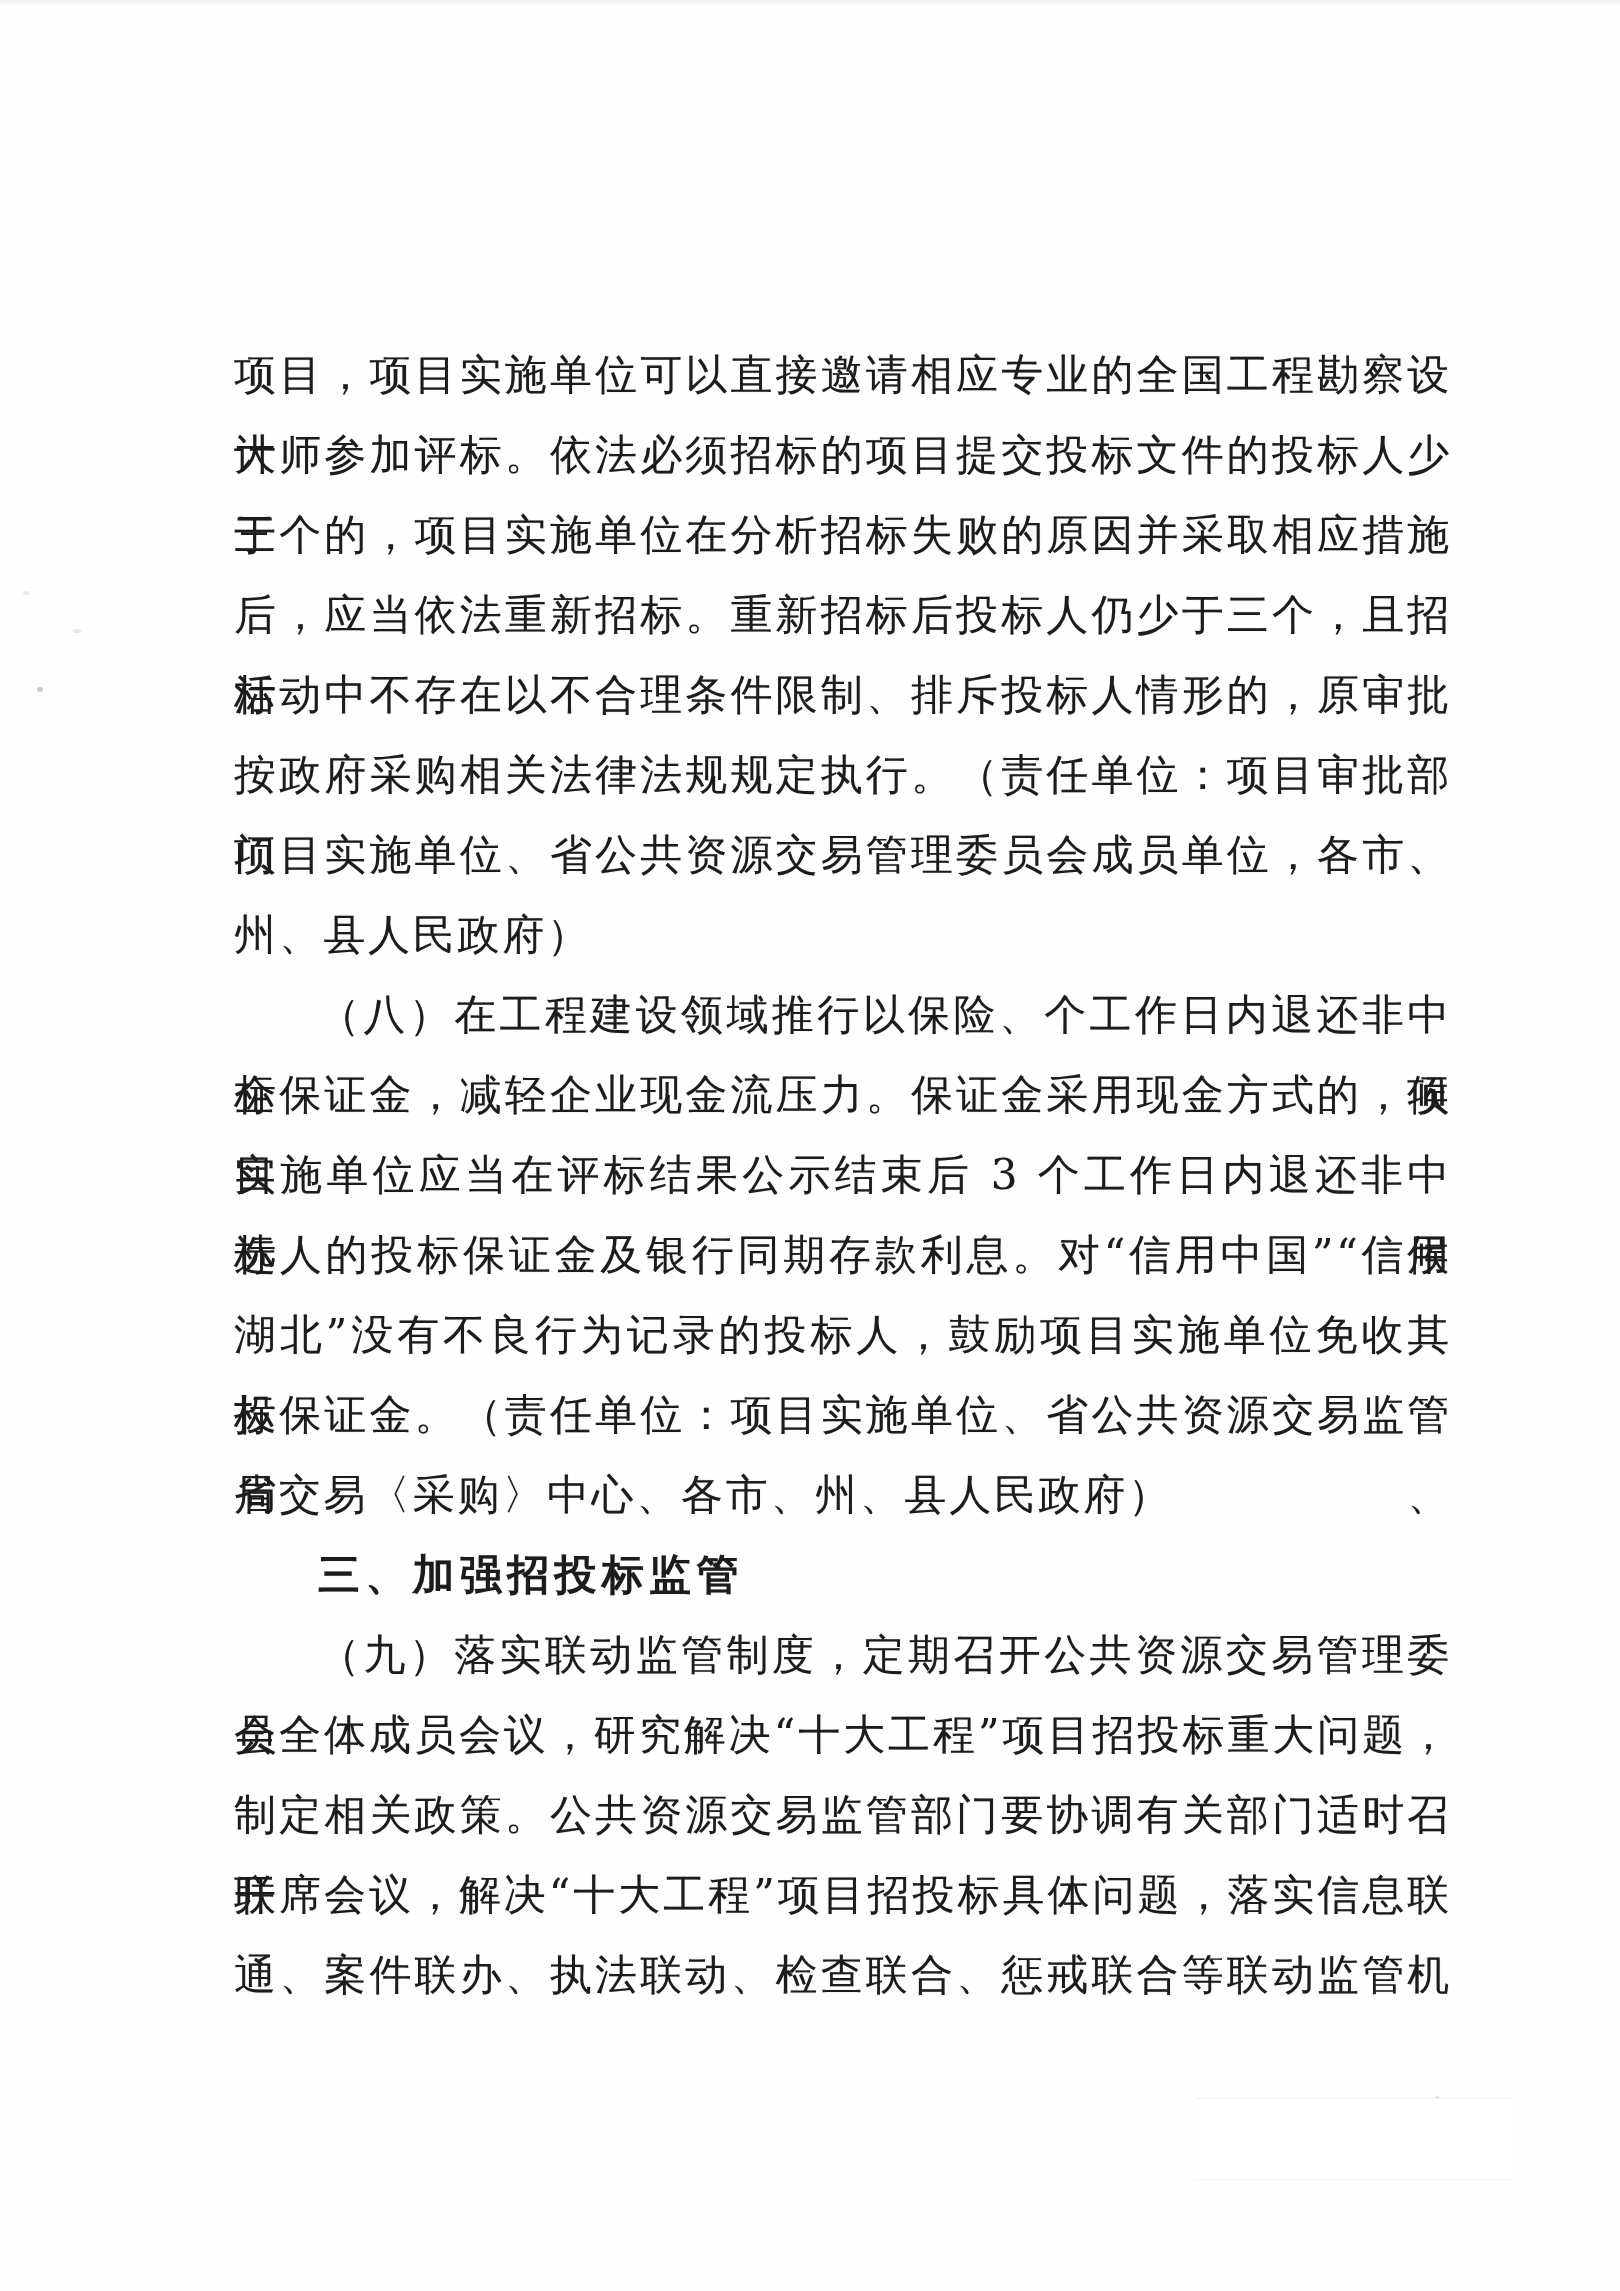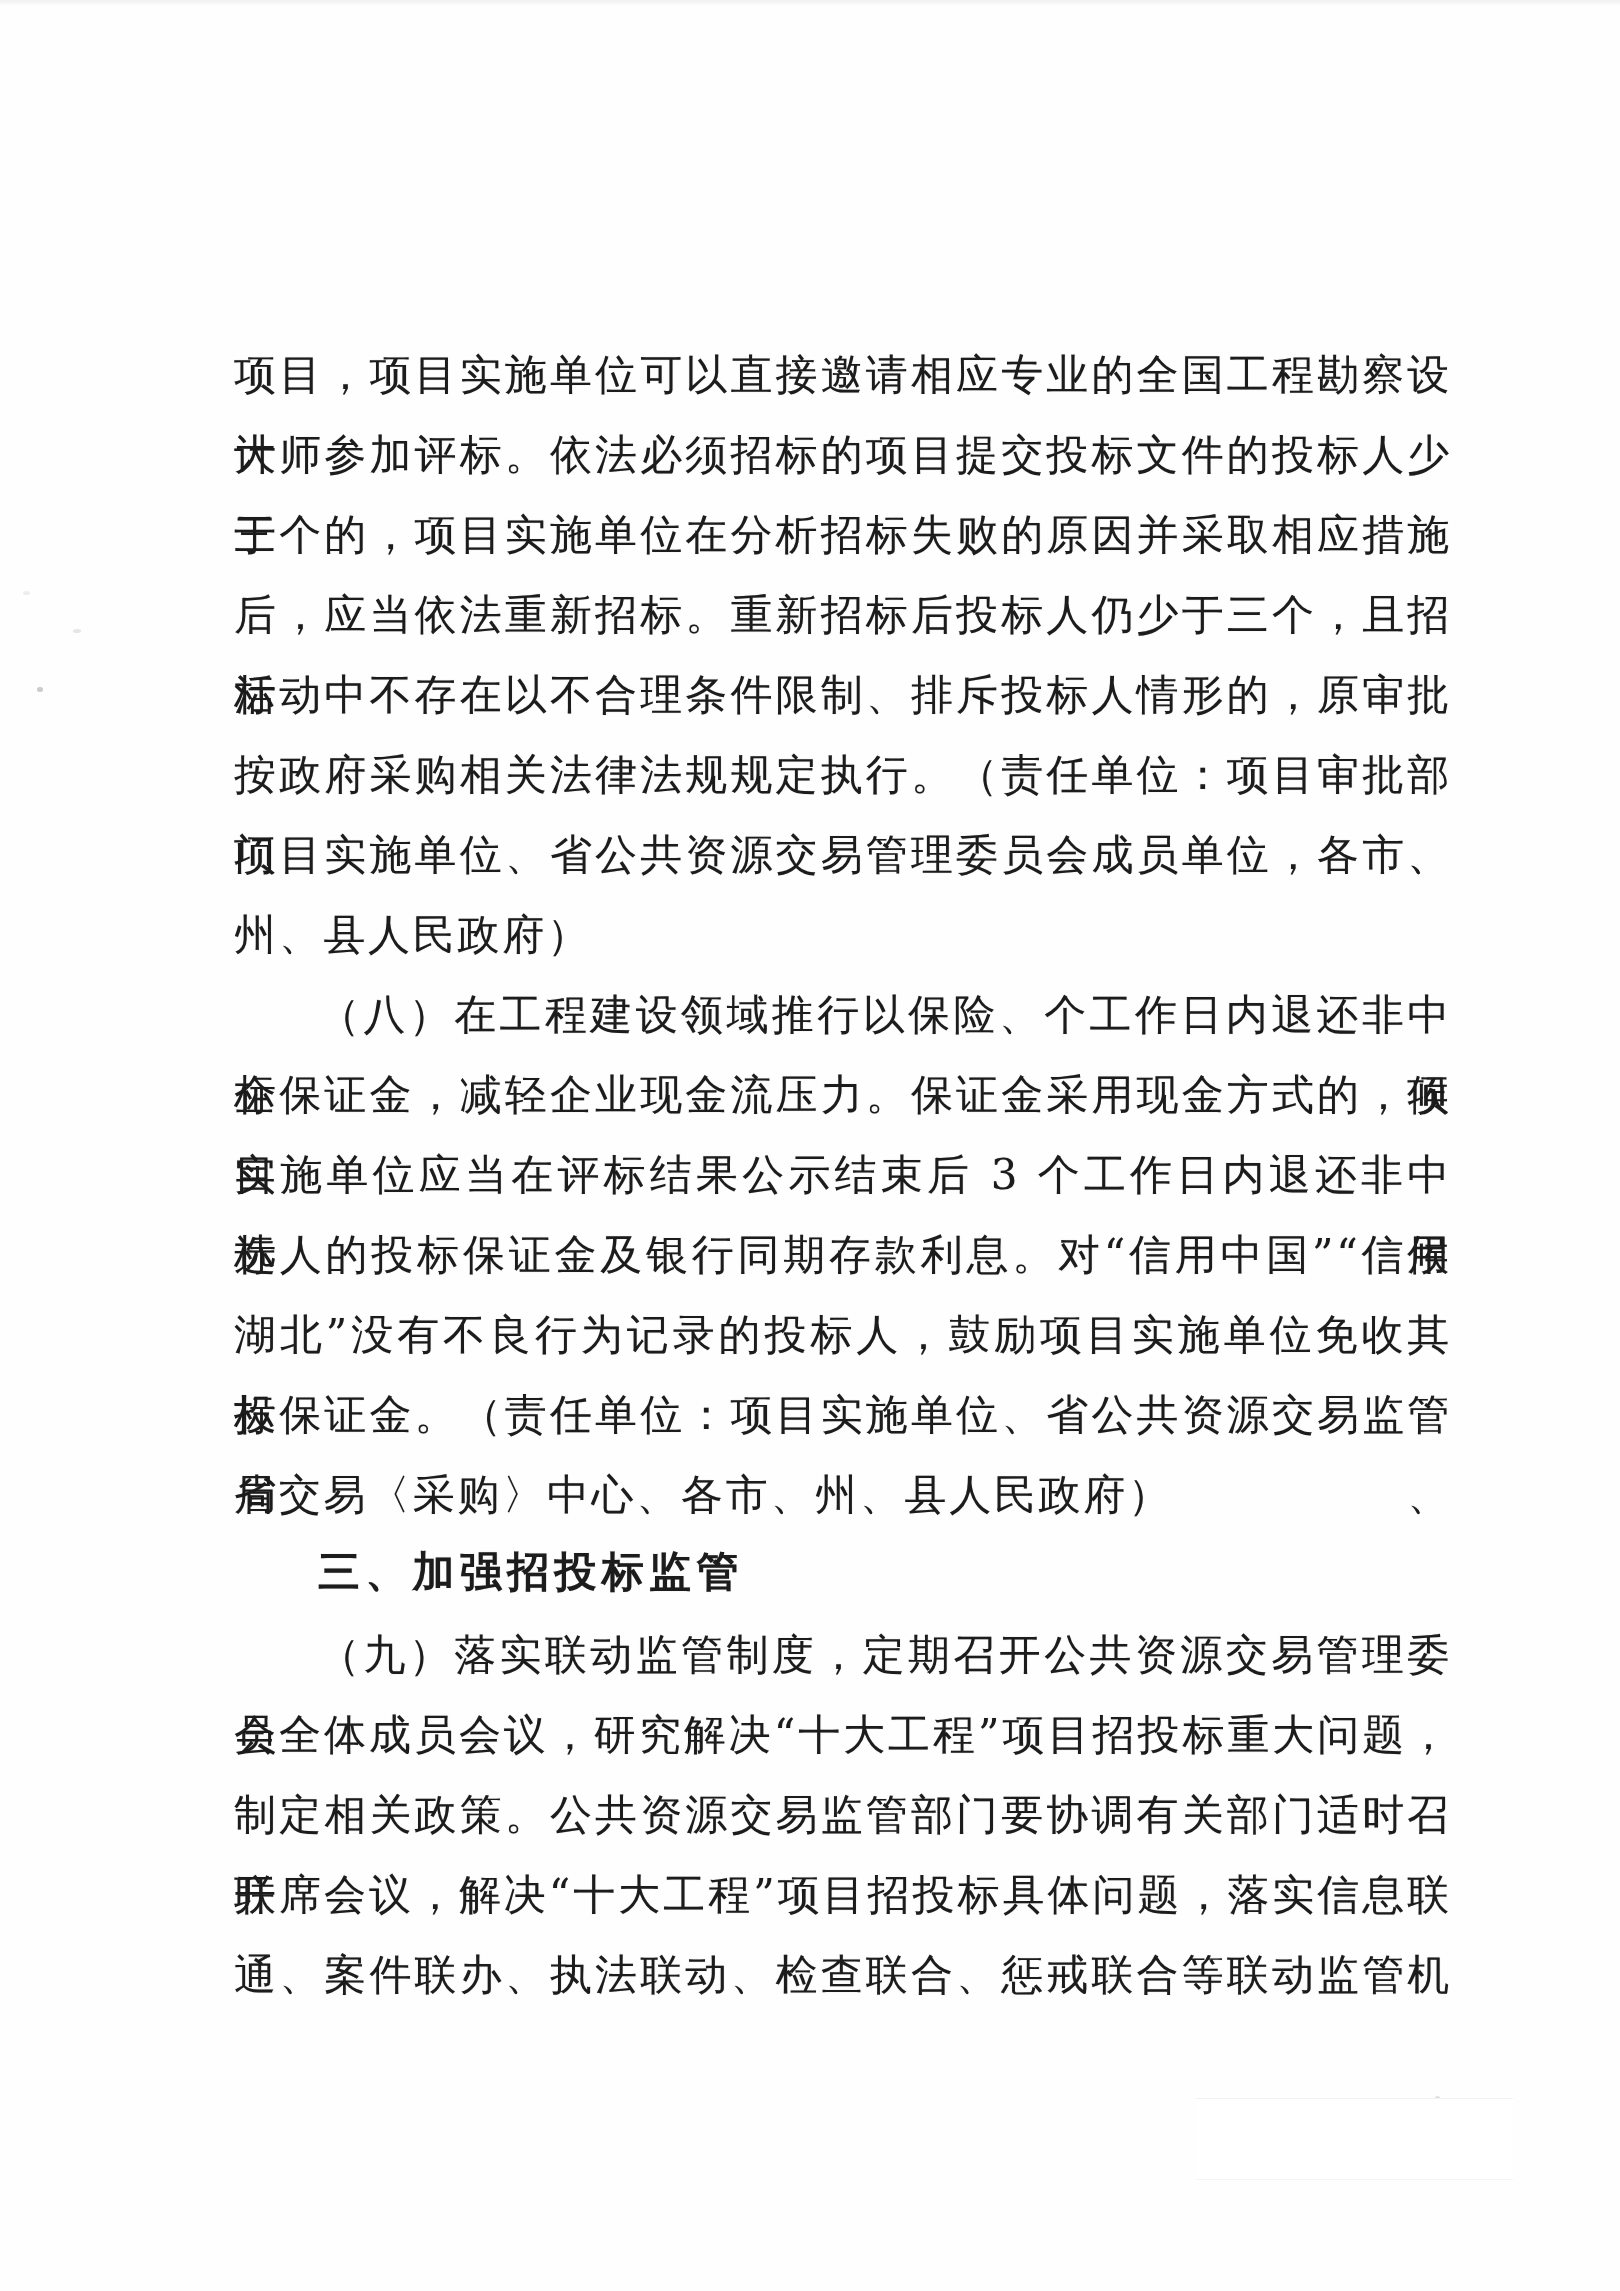--- a/index.html
+++ b/index.html
@@ -66,21 +66,21 @@
   }
   .line.short {
     text-align: right;
     text-align-last: left;
   }
   .line.indent {
     text-indent: 84px;
   }
   .line.heading {
     font-weight: bold;
-    font-family: Liberation Mono, monospace;
+    font-family: Liberation Serif, serif;
     letter-spacing: 5.3px;
   }
 </style>
 </head>
 <body>
 
 <div class="page">
 
   <div class="scan-edge-top"></div>
   <div class="speck s1"></div>

